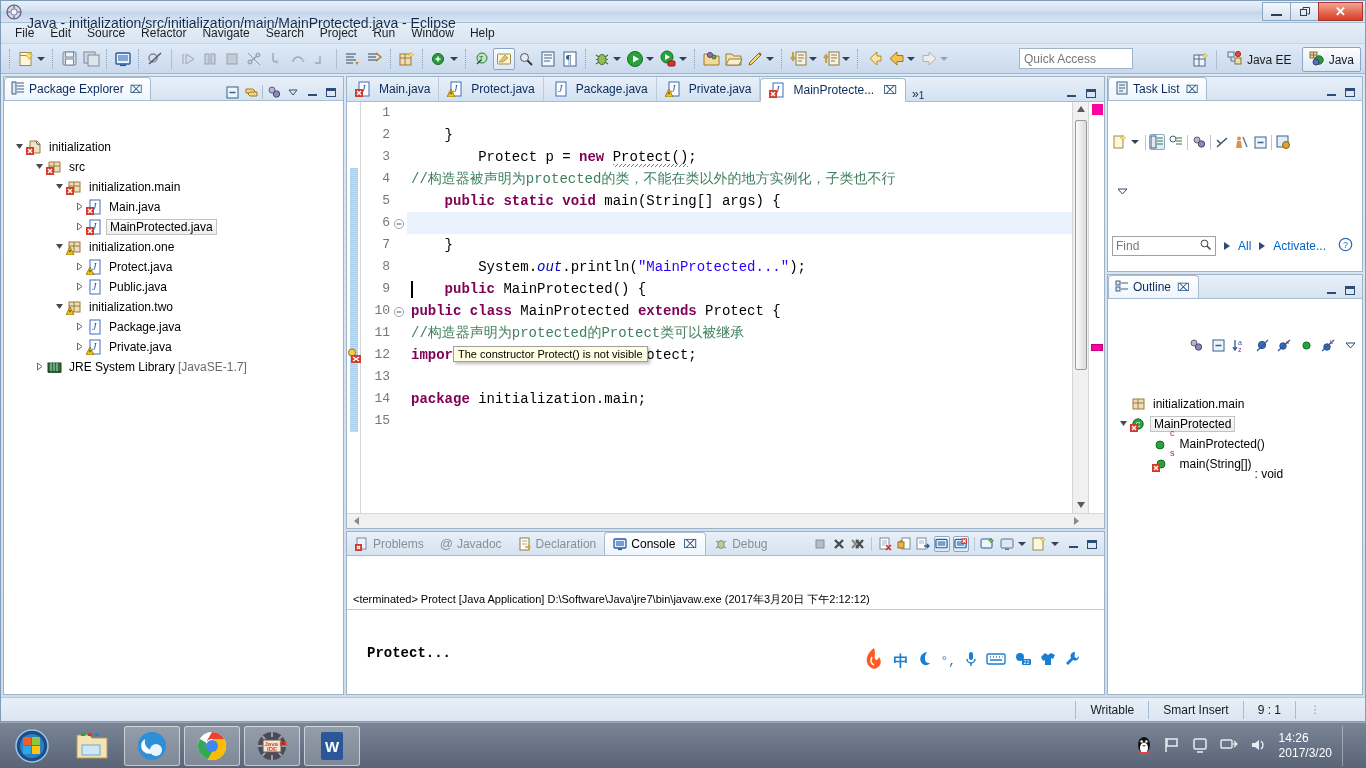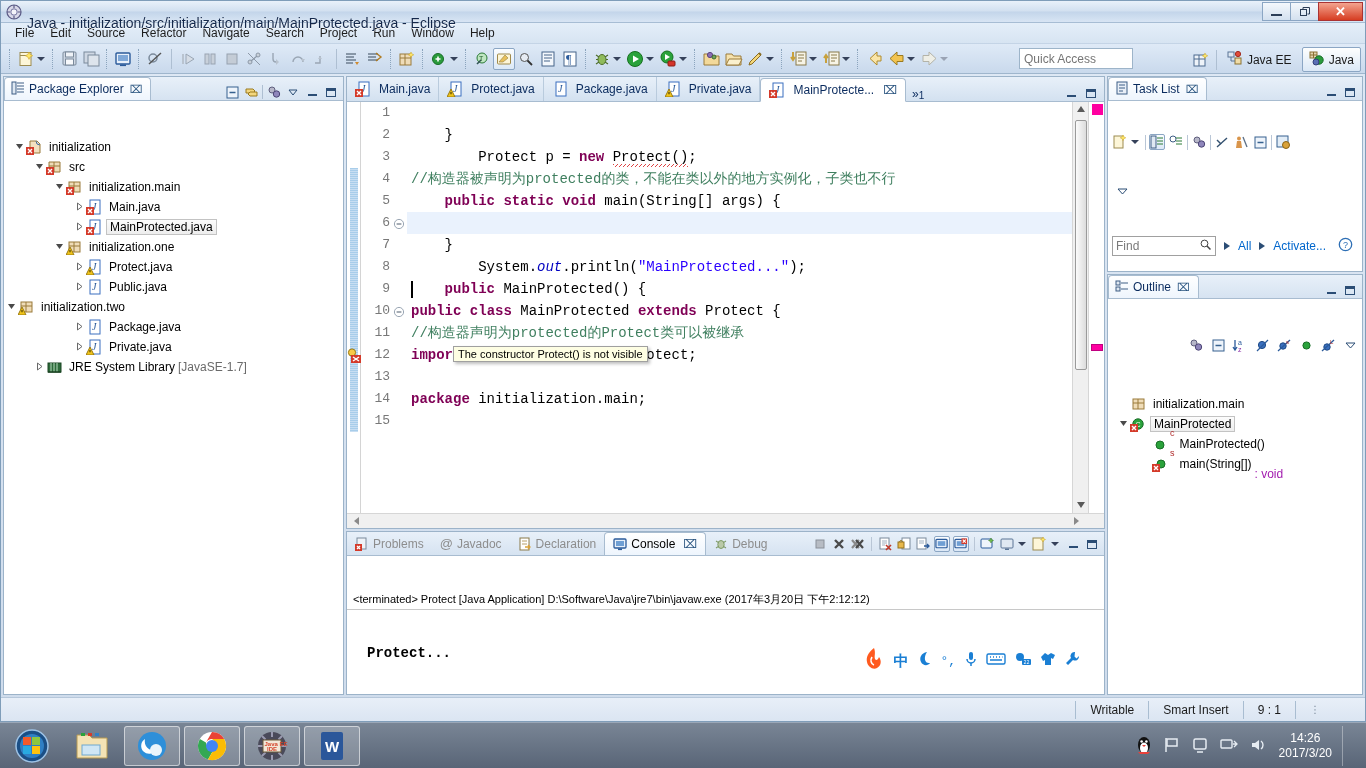--- a/index.html
+++ b/index.html
@@ -203,21 +203,21 @@
     position:absolute; left:0; top:722px; width:1366px; height:46px;
     background: linear-gradient(180deg,rgba(120,132,148,.95),rgba(86,98,116,.95));
     border-top:1px solid #9aa7b8;
     display:flex; align-items:center; padding-left:4px;
   }
   .tbtn { width:56px; height:40px; margin-right:4px; display:flex; align-items:center;
           justify-content:center; border-radius:3px;}
   .tbtn.active { border:1px solid rgba(255,255,255,.55); background:rgba(255,255,255,.22);}
   .tray { position:absolute; right:0; top:0; height:46px; display:flex; align-items:center;
           gap:10px; padding-right:14px; color:#fff; font-size:12px;}
-  .clock { text-align:center; line-height:15px; }
+  .clock { line-height:15px; }
 </style>
 </head>
 <body>
 
 <div id="window">
 
   <div id="titlebar">
     <span class="app-icon">
       <svg width="16" height="16" viewBox="0 0 16 16">
         <circle cx="8" cy="8" r="7" fill="#d8d8e8" stroke="#5a5a85" stroke-width="1.2"></circle>
@@ -649,21 +649,21 @@
           <div class="trow" style="padding-left: 68px;">
             <span class="twisty"><svg width="9" height="9" viewBox="0 0 9 9">
                 <path d="M2.5 1 L7 4.5 L2.5 8z" fill="none" stroke="#6a6a6a"></path>
               </svg></span>
             <span class="ico"><svg width="17" height="16" viewBox="0 0 17 16">
                 <rect x="4" y="1" width="10" height="14" fill="#fff" stroke="#3a6fbf"></rect>
                 <text x="6" y="11" font-size="10" fill="#2b5b9b" font-family="serif" font-style="italic">J</text>
               </svg></span>
             <span class="lbl">Public.java</span>
           </div>
-          <div class="trow" style=" text-align: right;">
+          <div class="trow" style="padding-left: 48px; text-align: right;">
             <span class="twisty"><svg width="9" height="9" viewBox="0 0 9 9">
                 <path d="M1 2 L8 2 L4.5 7z" fill="#4a4a4a"></path>
               </svg></span>
             <span class="ico"><svg width="17" height="16" viewBox="0 0 17 16">
                 <rect x="3" y="3" width="11" height="10" fill="#efdcb8" stroke="#9a7b3a"></rect>
                 <path d="M3 7 h11 M8 3 v10" stroke="#9a7b3a"></path>
                 <path d="M4 8 L8 16 L0 16z" fill="#f0c419" stroke="#9a7a10"></path>
                 <path d="M4 11 v2.2" stroke="#5a4708" stroke-width="1.3"></path>
               </svg></span>
             <span class="lbl">initialization.two</span>
@@ -1255,21 +1255,21 @@
             </div>
             <div class="trow" style="padding-left: 30px;">
               <span class="twisty"></span>
               <span class="ico"><svg width="17" height="16" viewBox="0 0 17 16">
                   <circle cx="9" cy="8" r="4" fill="#2aa23b" stroke="#176d26"></circle>
                   <rect x="0" y="8" width="8" height="8" fill="#d43a2a"></rect>
                   <path d="M2 10 L6 14 M6 10 L2 14" stroke="#fff" stroke-width="1.4"></path>
                 </svg></span>
               <span style="color: rgb(176, 43, 43); font-size: 9px; margin: -6px 2px 0px -2px; align-self: flex-start;">s</span>
               <span class="lbl">main(String[])</span>
-              <span style="color: #a21caf; margin-top: 19px;"> : void</span>
+              <span style="color: #000000; margin-top: 19px;"> : void</span>
             </div>
           </div>
       </div>
     </div>
   </div>
 
   <div id="statusbar">
     <div style="flex:1;"></div>
     <div class="sb-cell">Writable</div>
     <div class="sb-cell">Smart Insert</div>

